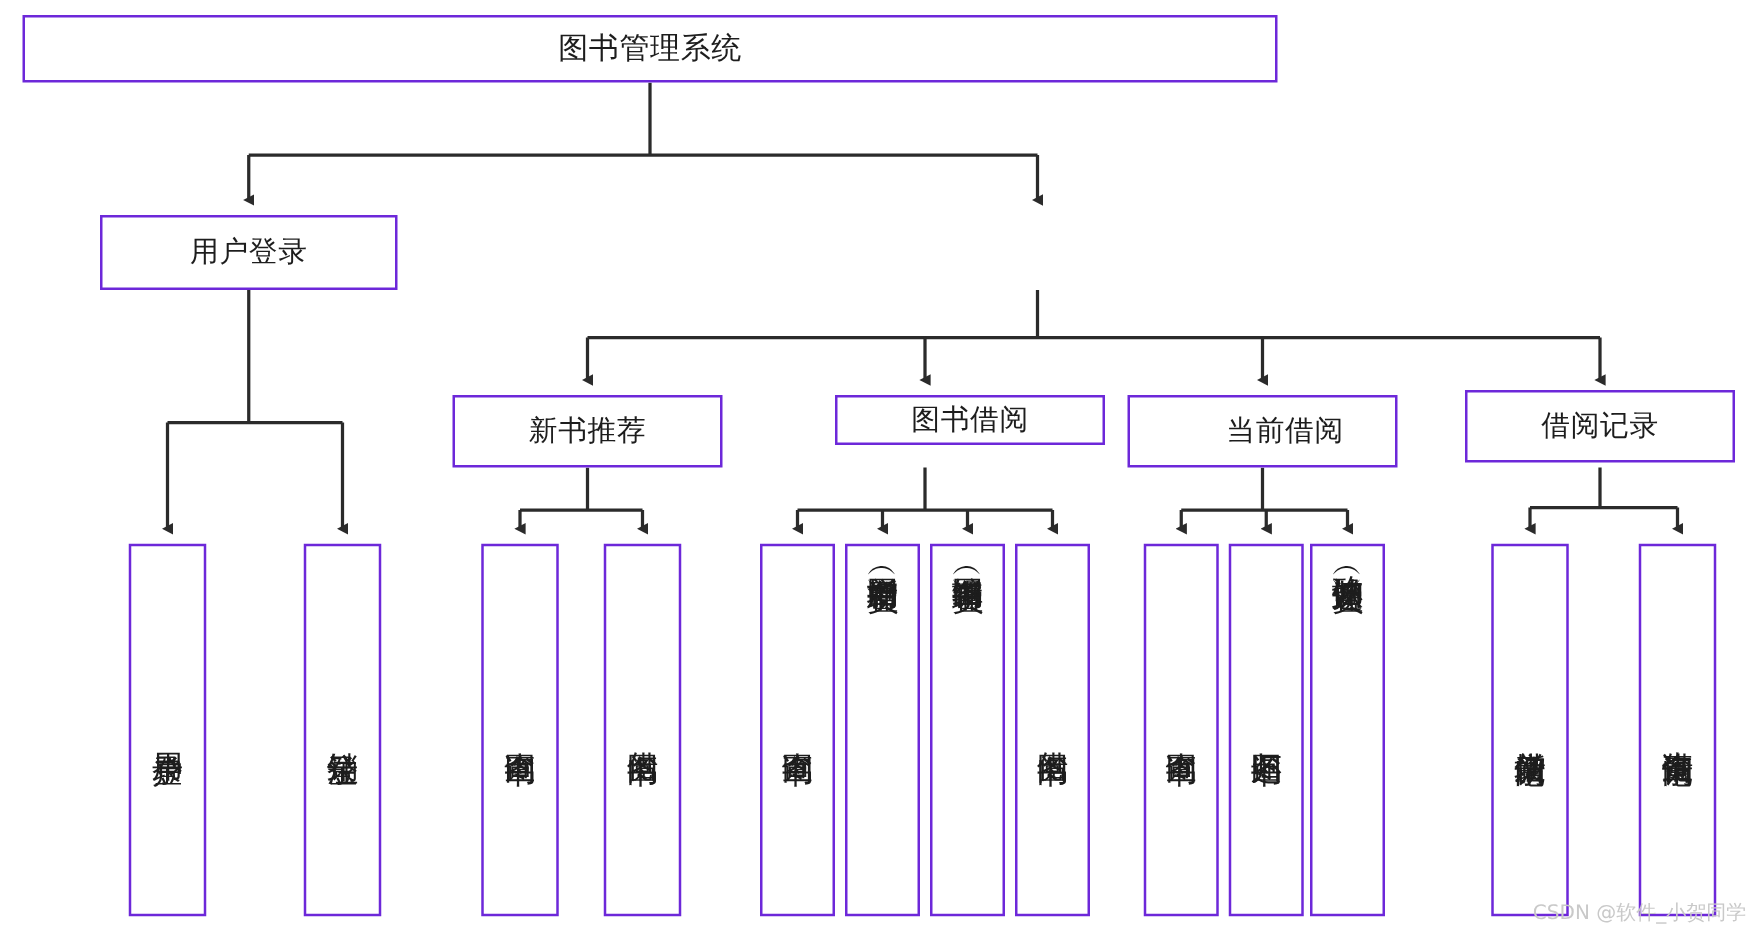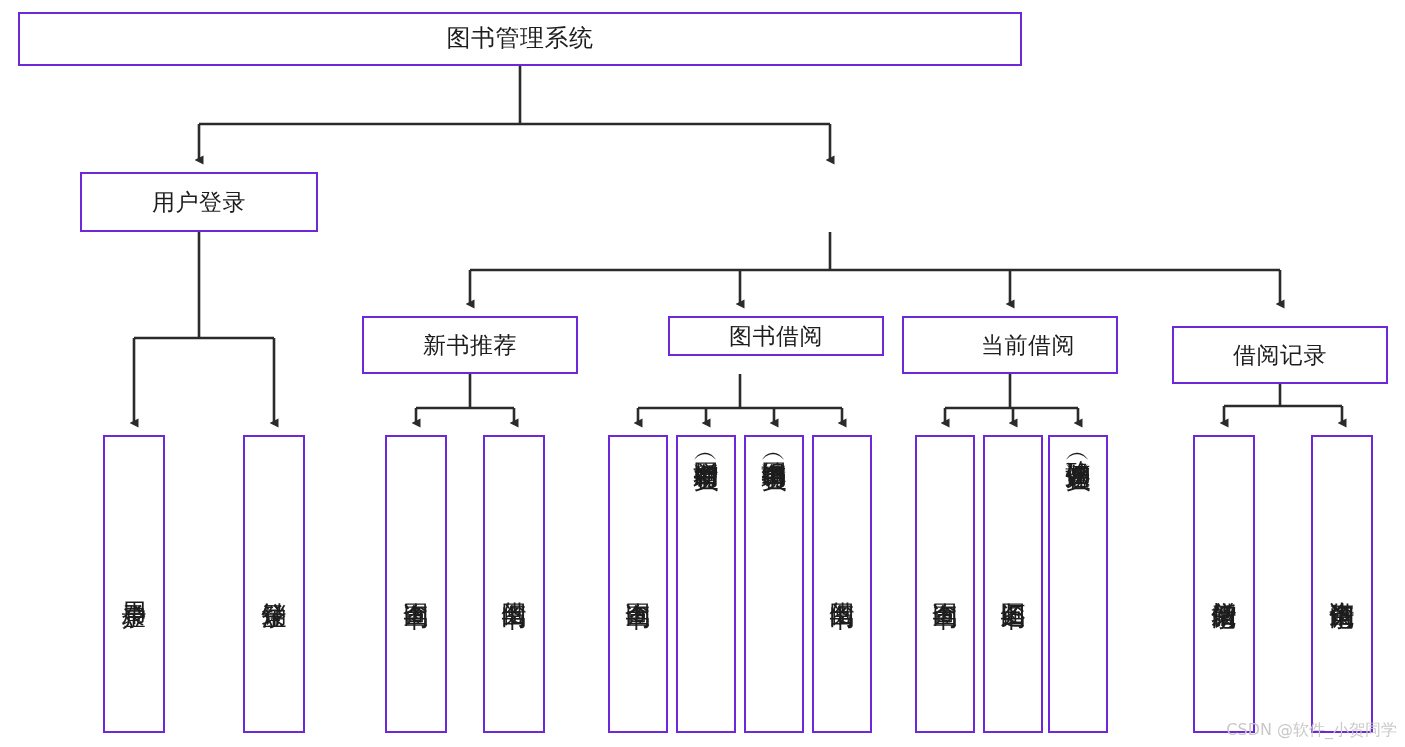--- a/index.html
+++ b/index.html
@@ -160,21 +160,21 @@
   </div>
 
   <div class="node horiz" style="left:668px; top:316px; width:216px; height:40px;">
     <span class="node-label">图书借阅</span>
   </div>
 
   <div class="node horiz" style="left:902px; top:316px; width:216px; height:58px;padding-left:36px;">
     <span class="node-label">当前借阅</span>
   </div>
 
-  <div class="node horiz" style="left:1172px; top:326px; width:216px; height:58px;">
+  <div class="node horiz" style="left:1172px; top:312px; width:216px; height:58px;">
     <span class="node-label">借阅记录</span>
   </div>
 
   <div class="node vert centered" style="left:103px; top:435px; width:62px; height:298px;">
     <span class="node-label">用户登录</span>
   </div>
 
   <div class="node vert centered" style="left:243px; top:435px; width:62px; height:298px;">
     <span class="node-label">注销登录</span>
   </div>

